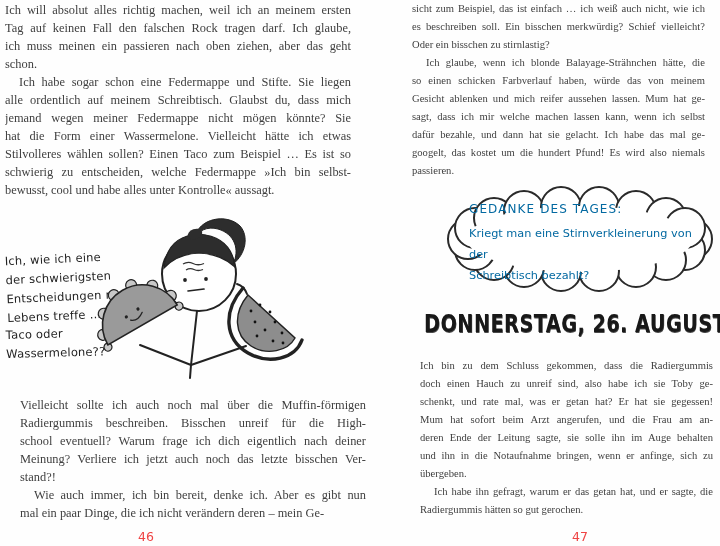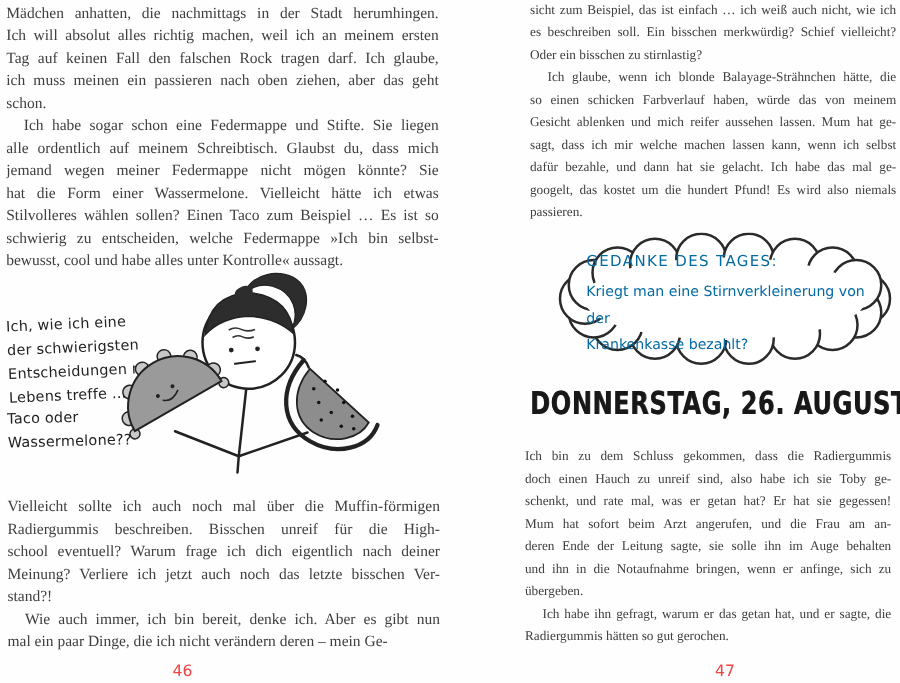--- a/index.html
+++ b/index.html
@@ -4,22 +4,22 @@
 <style>
   html,body{margin:0;padding:0;}
   body{
     width:720px;height:546px;position:relative;overflow:hidden;
     background:#fefefe;
     font-family:"Liberation Serif", serif;
   }
   .page{position:absolute;inset:0;}
   .textblock{position:absolute;color:#3e3e3e;}
   .lp-top   {left:5px;  top:1px;   width:346px; font-size:12.4px; line-height:18px;}
-  .lp-bottom{left:6px;  top:396px; width:346px; font-size:12.4px; line-height:18px;font-family:Liberation Serif, serif;}
-  .rp-top   {left:424px; top:0px;  width:293px; font-size:10.6px; line-height:18px;font-family:Liberation Serif, serif;}
+  .lp-bottom{left:20px;  top:396px; width:346px; font-size:12.4px; line-height:18px;font-family:Liberation Serif, serif;}
+  .rp-top   {left:412px; top:0px;  width:293px; font-size:10.6px; line-height:18px;font-family:Liberation Serif, serif;}
   .rp-bottom{left:420px; top:357px;width:293px; font-size:10.6px; line-height:18px;}
   .para{margin:0;}
   .tline{text-align:justify;text-align-last:justify;white-space:nowrap;overflow:hidden;}
   .tline.last{text-align-last:left;}
   .tline.indent{text-indent:14px;}
 
   
   .illustration{position:absolute;left:0;top:212px;width:352px;height:184px;}
   .caption{position:absolute;font-family:"DejaVu Sans", sans-serif;color:#222;
            font-size:11.5px;line-height:19px;letter-spacing:.2px;}
@@ -48,21 +48,20 @@
   .pagenum.pn-right{left:548px;text-align:right;}
 </style>
 </head>
 <body>
 
 <div class="page">
 
   <section>
     <div class="textblock lp-top">
         <div class="para">
-          <div class="tline">Mädchen anhatten, die nachmittags in der Stadt herumhingen.</div>
           <div class="tline">Ich will absolut alles richtig machen, weil ich an meinem ersten</div>
           <div class="tline">Tag auf keinen Fall den falschen Rock tragen darf. Ich glaube,</div>
           <div class="tline">ich muss meinen ein passieren nach oben ziehen, aber das geht</div>
           <div class="tline last">schon.</div>
         </div>
         <div class="para">
           <div class="tline indent">Ich habe sogar schon eine Federmappe und Stifte. Sie liegen</div>
           <div class="tline">alle ordentlich auf meinem Schreibtisch. Glaubst du, dass mich</div>
           <div class="tline">jemand wegen meiner Federmappe nicht mögen könnte? Sie</div>
           <div class="tline">hat die Form einer Wassermelone. Vielleicht hätte ich etwas</div>
@@ -198,21 +197,21 @@
             <circle cx="195" cy="25" r="20"></circle>
           <circle cx="225" cy="32" r="20"></circle>
             <circle cx="244" cy="42" r="20"></circle>
         </g>
         <ellipse cx="139" cy="53" rx="113" ry="33" fill="#fff"></ellipse>
       </svg>
       <div class="cloud-text">
         <div class="cloud-title">GEDANKE DES TAGES:</div>
         <div>
             <div class="cloud-line">Kriegt man eine Stirnverkleinerung von der</div>
-            <div class="cloud-line">Krankenkasse bezahlt?</div>
+            <div class="cloud-line">Schreibtisch bezahlt?</div>
           </div>
       </div>
     </div>
 
     <h1 class="date-heading">DONNERSTAG, 26. AUGUST</h1>
 
     <div class="textblock rp-bottom">
         <div class="para">
           <div class="tline">Ich bin zu dem Schluss gekommen, dass die Radiergummis</div>
           <div class="tline">doch einen Hauch zu unreif sind, also habe ich sie Toby ge-</div>

